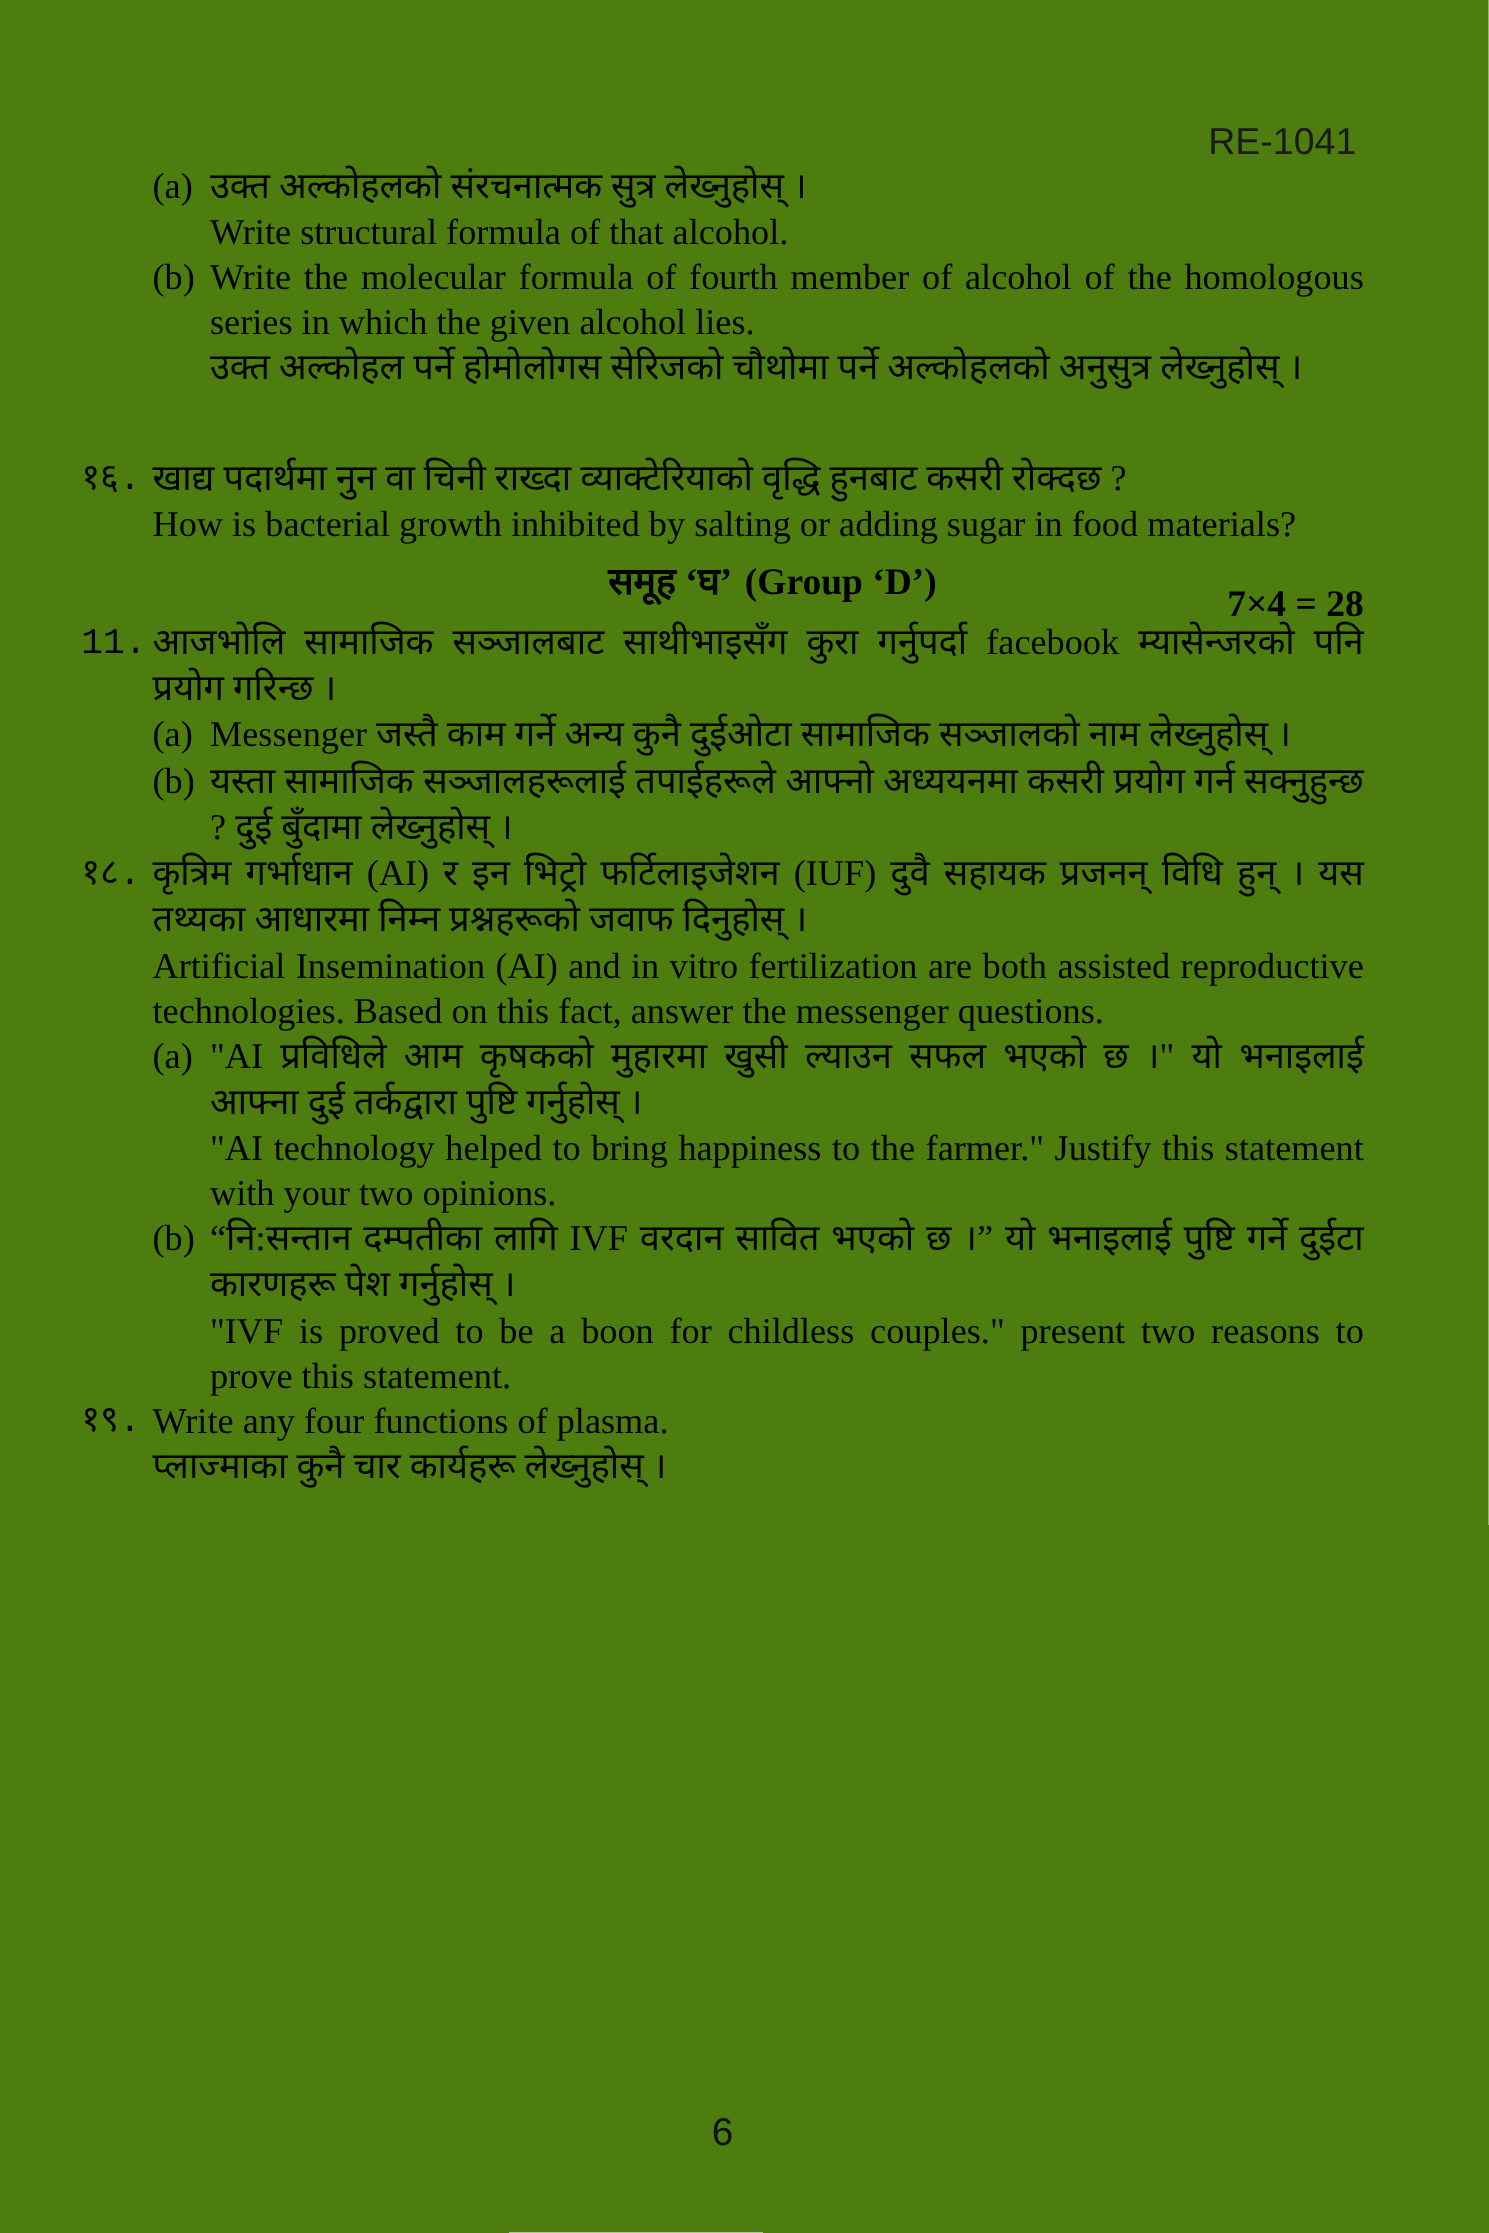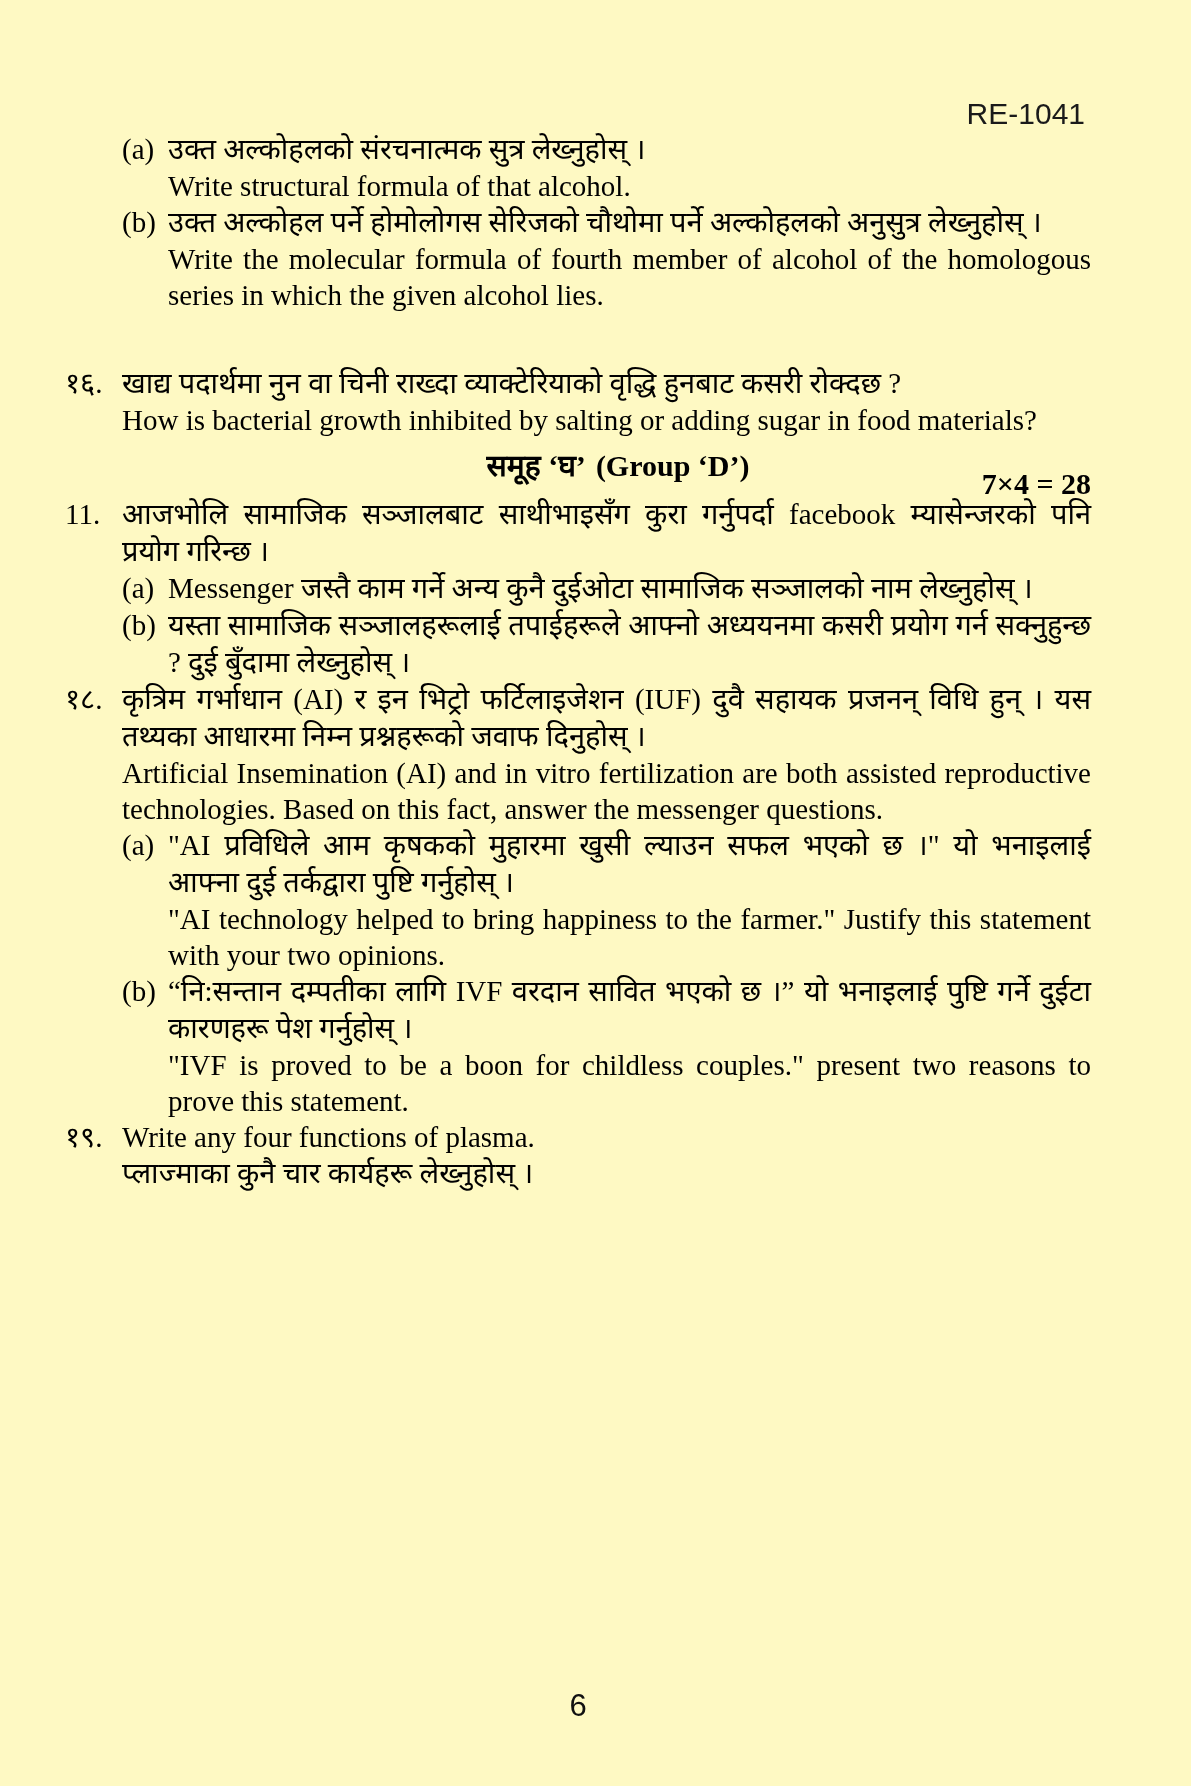--- a/index.html
+++ b/index.html
@@ -1,21 +1,21 @@
 <!DOCTYPE html>
 <html><head>
 <meta charset="utf-8">
 <style>
   * { margin: 0; padding: 0; box-sizing: border-box; }
   html, body { background: #ffffff; }
   .page {
     position: relative;
     width: 1191px;
     height: 1786px;
-    background: #fef9c3;
+    background: #4d7c0f;
     color: #000000;
     font-family: "Liberation Serif", "DejaVu Serif", serif;
     overflow: hidden;
   }
   .paper-code {
     position: absolute;
     top: 97px;
     right: 106px;
     font-family: "Liberation Sans", "DejaVu Sans", sans-serif;
     font-size: 30px;
@@ -26,21 +26,21 @@
     position: absolute;
     left: 65px;
     top: 131px;
     width: 1026px;
   }
   p, .line { font-size: 29px; line-height: 36px; }
   .just { text-align: justify; }
   .nep { line-height: 37px; }
   .indented { margin-left: 57px; }
   .qrow { display: flex; align-items: flex-start; }
-  .qnum { width: 57px; flex-shrink: 0; font-size: 29px; line-height: 37px; }
+  .qnum { width: 57px; flex-shrink: 0; font-size: 29px; line-height: 37px; font-family: Liberation Mono, monospace; }
   .qbody { flex: 1 1 auto; min-width: 0; }
   .subitem { display: flex; align-items: flex-start; }
   .sublabel { width: 46px; flex-shrink: 0; font-size: 29px; line-height: 37px; }
   .subbody { flex: 1 1 auto; min-width: 0; }
   .gap-lg { height: 52px; }
   .group-heading {
     position: relative;
     margin: 8px 0 10px 0;
     font-weight: bold;
     font-size: 30px;
@@ -74,22 +74,22 @@
       <div class="subitem indented">
         <span class="sublabel">(a)</span>
         <div class="subbody">
           <p class="just nep">उक्त अल्कोहलको संरचनात्मक सुत्र लेख्नुहोस् ।</p>
           <p class="just">Write structural formula of that alcohol.</p>
         </div>
       </div>
       <div class="subitem indented">
         <span class="sublabel">(b)</span>
         <div class="subbody">
+          <p class="just">Write the molecular formula of fourth member of alcohol of the homologous series in which the given alcohol lies.</p>
           <p class="just nep">उक्त अल्कोहल पर्ने होमोलोगस सेरिजको चौथोमा पर्ने अल्कोहलको अनुसुत्र लेख्नुहोस् ।</p>
-          <p class="just">Write the molecular formula of fourth member of alcohol of the homologous series in which the given alcohol lies.</p>
         </div>
       </div>
     </section>
 
     <div class="gap-lg"></div>
 
     <section>
       <div class="qrow">
         <span class="qnum">१६.</span>
         <div class="qbody">

